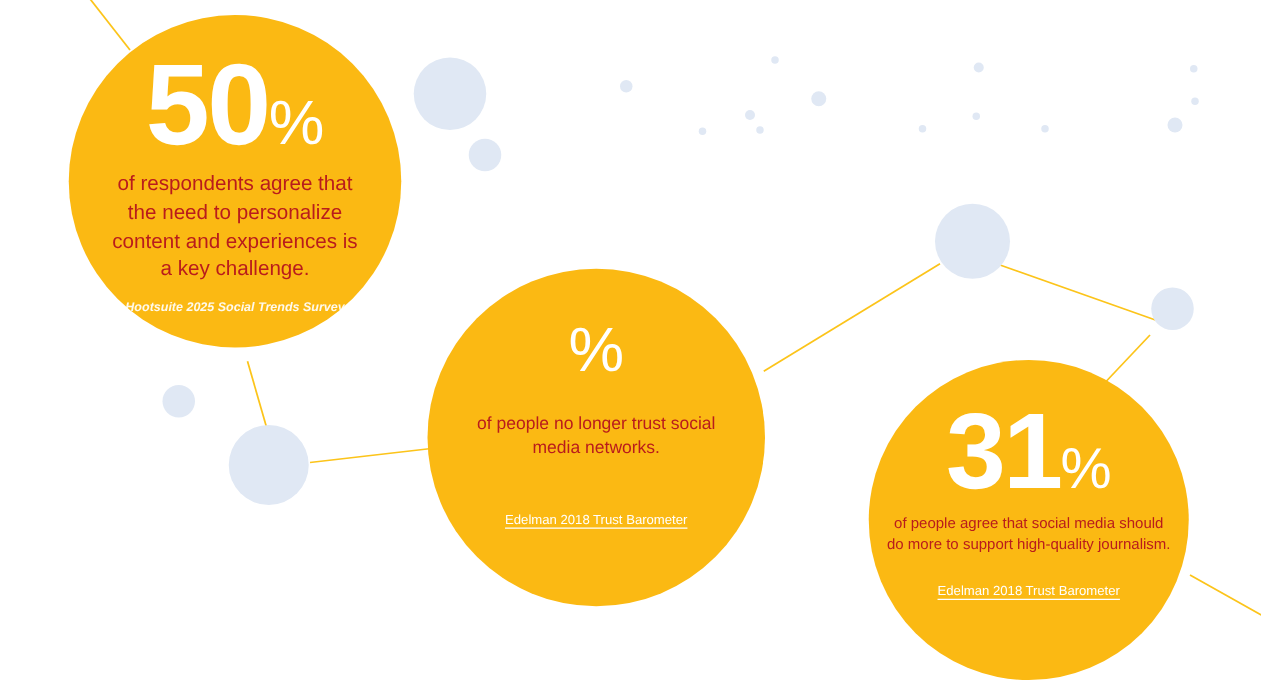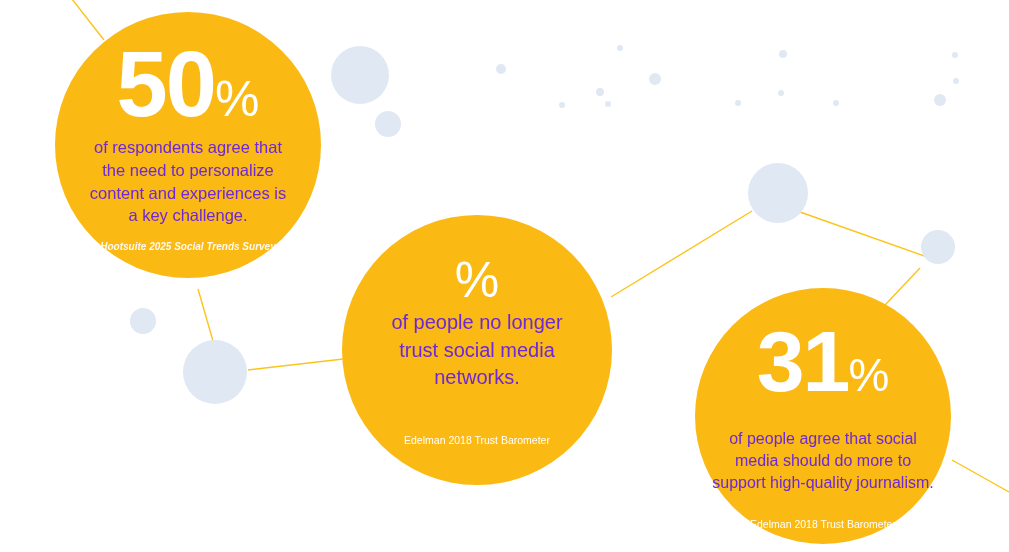--- a/index.html
+++ b/index.html
@@ -43,35 +43,36 @@
   .stat-number {
     color: #ffffff;
     font-weight: bold;
     letter-spacing: -2px;
   }
   .stat-pct {
     color: #ffffff;
     font-weight: 300;
   }
   .stat-desc {
-    color: #6d28d9;
+    color: #b91c1c;
     text-align: center;
     line-height: 1.38;
   }
   .stat-source {
     color: #ffffff;
     text-align: center;
     white-space: nowrap;
   }
   .stat-source.italic {
     font-style: italic;
     font-weight: bold;
     opacity: 0.92;
   }
   .stat-source.underline {
+    text-decoration: underline;
     text-underline-offset: 3px;
   }
 
   
   #bubble-50 {
     left: 55px; top: 12px;
     width: 266px; height: 266px;
     padding-top: 26px;
   }
   #bubble-50 .stat-number { font-size: 92px; }
@@ -80,32 +81,32 @@
   #bubble-50 .stat-source { font-size: 10px; margin-top: 14px; }
 
   
   #bubble-60 {
     left: 342px; top: 215px;
     width: 270px; height: 270px;
     padding-top: 40px;
   }
   #bubble-60 .stat-number { font-size: 92px; }
   #bubble-60 .stat-pct { font-size: 50px; }
-  #bubble-60 .stat-desc { font-size: 20px; margin-top: 4px; width: 215px; }
+  #bubble-60 .stat-desc { font-size: 14px; margin-top: 24px; width: 215px; }
   #bubble-60 .stat-source { font-size: 10.5px; margin-top: 42px; }
 
   
   #bubble-71 {
     left: 695px; top: 288px;
     width: 256px; height: 256px;
     padding-top: 30px;
   }
   #bubble-71 .stat-number { font-size: 86px; }
   #bubble-71 .stat-pct { font-size: 46px; }
-  #bubble-71 .stat-desc { font-size: 16px; margin-top: 24px; width: 230px; }
+  #bubble-71 .stat-desc { font-size: 12px; margin-top: 6px; width: 230px; }
   #bubble-71 .stat-source { font-size: 10.5px; margin-top: 24px; }
 </style>
 </head>
 <body>
 
 <div id="canvas">
 
   <svg id="bg-layer" viewBox="0 0 1009 552" xmlns="http://www.w3.org/2000/svg">
     <g id="decor-lines">
         <line x1="68" y1="-6" x2="104" y2="40" stroke="#fcc41a" stroke-width="1.4"></line>

